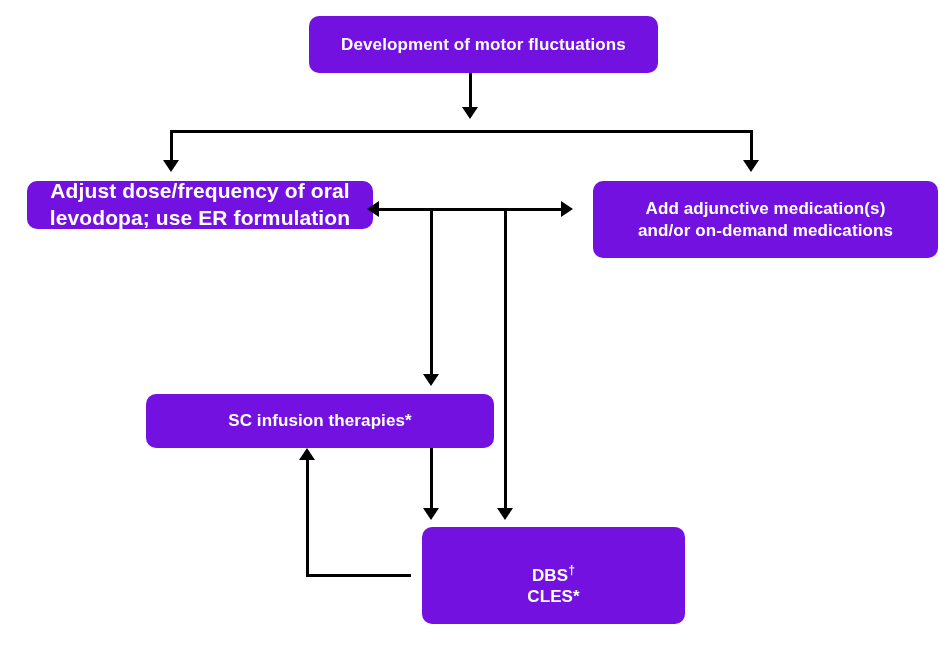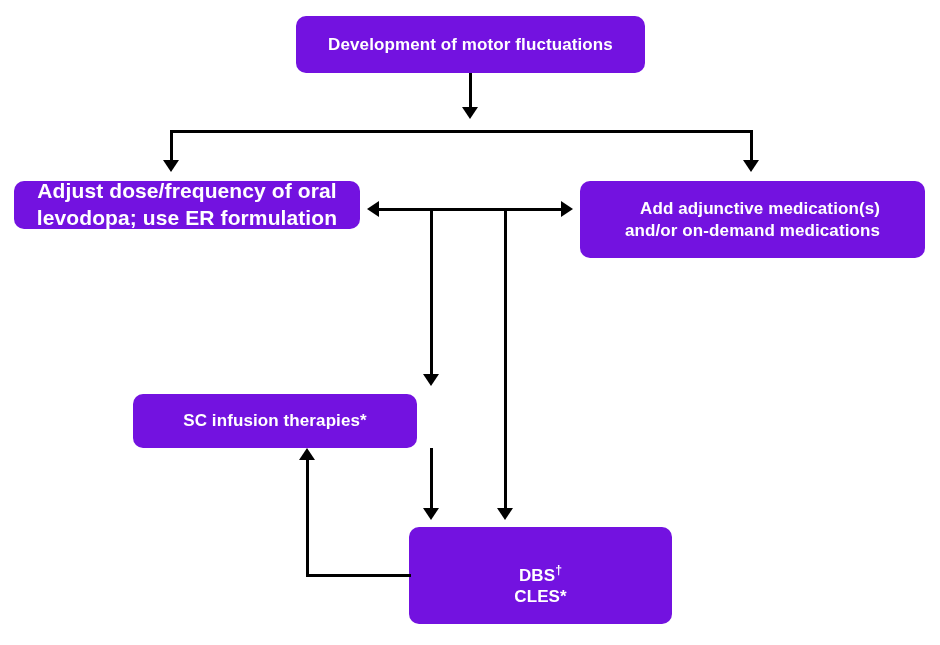--- a/index.html
+++ b/index.html
@@ -24,31 +24,32 @@
     border-radius: 10px;
     color: #ffffff;
     font-weight: bold;
     display: flex;
     align-items: center;
     justify-content: center;
     text-align: center;
     line-height: 1.28;
     letter-spacing: 0.1px;
     padding: 4px 10px;
+    margin-left: 13px;
   }
   .node-label {
     display: block;
     white-space: pre-line;
   }
 
   
   #node-development   { left: 296px; top: 16px;  width: 349px; height: 57px;  font-size: 17px; }
   #node-adjust-dose   { left: 14px;  top: 181px; width: 346px; height: 48px;  font-size: 21px; }
-  #node-adjunctive    { left: 580px; top: 181px; width: 345px; height: 77px;  font-size: 17px; text-align: right; }
-  #node-sc-infusion   { left: 133px; top: 394px; width: 284px; height: 54px;  font-size: 17px; align-items: center; }
+  #node-adjunctive    { left: 580px; top: 181px; width: 345px; height: 77px;  font-size: 17px; }
+  #node-sc-infusion   { left: 133px; top: 394px; width: 348px; height: 54px;  font-size: 17px; align-items: center; }
   #node-surgical      { left: 409px; top: 527px; width: 263px; height: 97px;  font-size: 17px; }
 
   
   .edge {
     position: absolute;
     background: #000000;
   }
   .v-line { width: 3px; }
   .h-line { height: 3px; }
 

